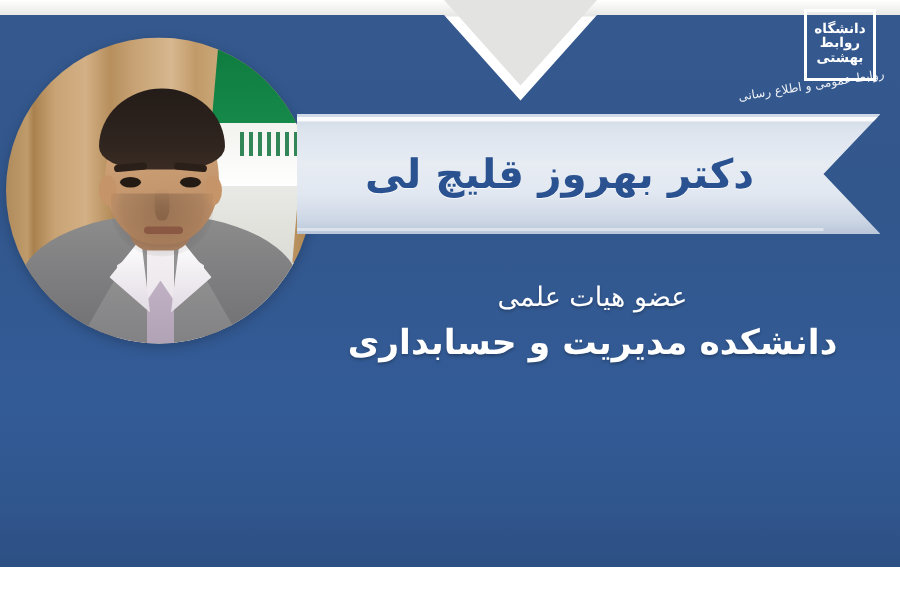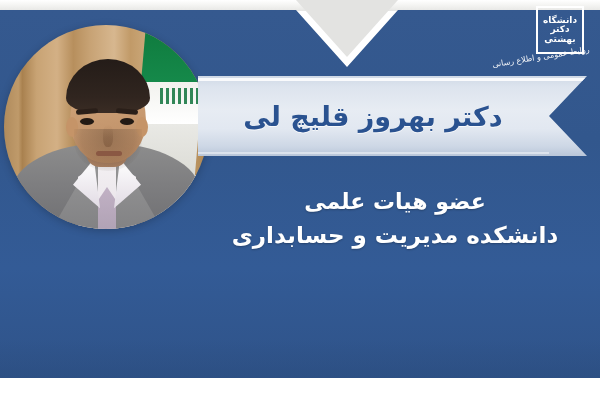--- a/index.html
+++ b/index.html
@@ -262,22 +262,22 @@
   
   .subtitle {
     position: absolute;
     left: 200px; top: 186px;
     width: 390px;
     direction: rtl;
     text-align: center;
     color: #ffffff;
   }
   .sub-line1 {
-    font-size: 22px;
-    font-weight: bold;
+    font-size: 18px;
+    font-weight: normal;
     line-height: 1.45;
     white-space: nowrap;
     text-shadow: 0 1px 2px rgba(0,0,0,0.25);
   }
   .sub-line2 {
     font-size: 23px;
     font-weight: bold;
     line-height: 1.5;
     white-space: nowrap;
     text-shadow: 0 1px 2px rgba(0,0,0,0.25);
@@ -373,18 +373,18 @@
     <div class="ribbon-name">دکتر بهروز قلیچ لی</div>
   </div>
 
   <div class="subtitle">
     <div class="sub-line1">عضو هیات علمی</div>
     <div class="sub-line2">دانشکده مدیریت و حسابداری</div>
   </div>
 
   <div class="logo">
     <div class="logo-mark">
-      <div class="logo-mark-inner">دانشگاه دکتر بهشتی</div>
+      <div class="logo-mark-inner">دانشگاه روابط بهشتی</div>
     </div>
     <div class="logo-caption">روابط عمومی و اطلاع رسانی</div>
   </div>
 
 </div>
 
 </body></html>

